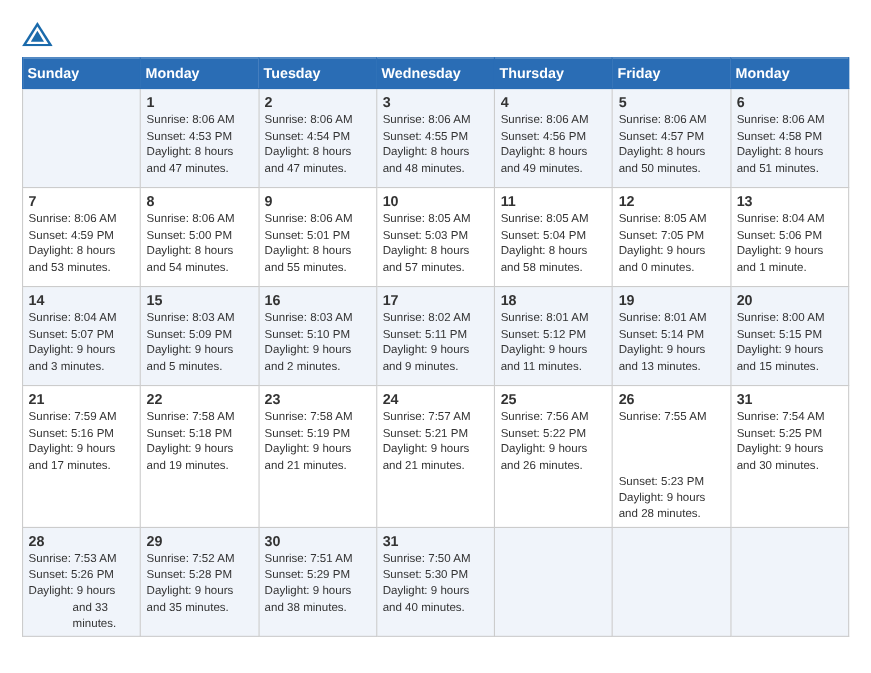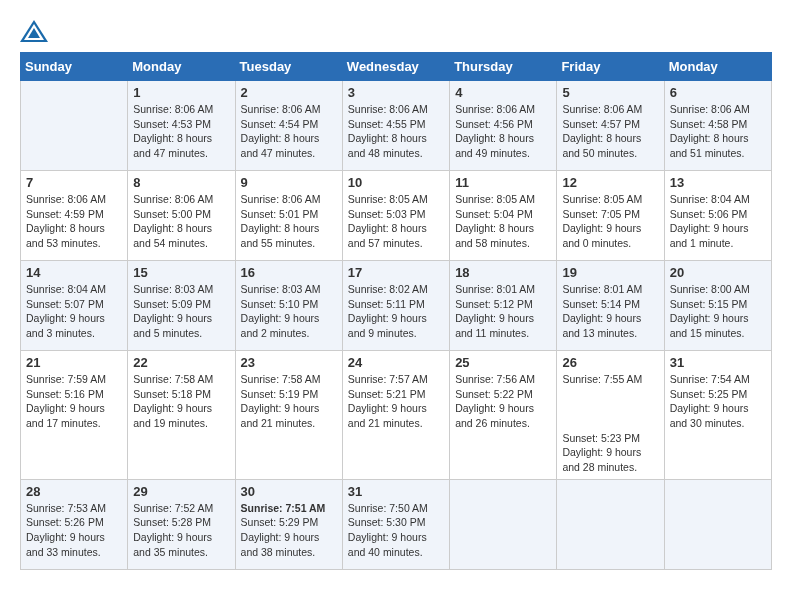--- a/index.html
+++ b/index.html
@@ -372,36 +372,36 @@
           </div>
         </td>
       </tr>
       <tr>
         <td>
           <span class="day-number">28</span>
           <div class="day-info">
             <span style="display: block;">Sunrise: 7:53 AM</span>
             <span style="display: block;">Sunset: 5:26 PM</span>
             <span style="display: block;">Daylight: 9 hours</span>
-            <span style="display: block;">and 33 minutes.</span>
+            <span style="display: block; margin-left: 40px;">and 33 minutes.</span>
           </div>
         </td>
         <td>
           <span class="day-number">29</span>
           <div class="day-info">
             <span style="display: block;">Sunrise: 7:52 AM</span>
             <span style="display: block;">Sunset: 5:28 PM</span>
             <span style="display: block;">Daylight: 9 hours</span>
             <span style="display: block;">and 35 minutes.</span>
           </div>
         </td>
         <td>
           <span class="day-number">30</span>
           <div class="day-info">
-            <span style="display: block; font-weight: bold;">Sunrise: 7:51 AM</span>
+            <span style="display: block;">Sunrise: 7:51 AM</span>
             <span style="display: block;">Sunset: 5:29 PM</span>
             <span style="display: block;">Daylight: 9 hours</span>
             <span style="display: block;">and 38 minutes.</span>
           </div>
         </td>
         <td>
           <span class="day-number">31</span>
           <div class="day-info">
             <span style="display: block;">Sunrise: 7:50 AM</span>
             <span style="display: block;">Sunset: 5:30 PM</span>

